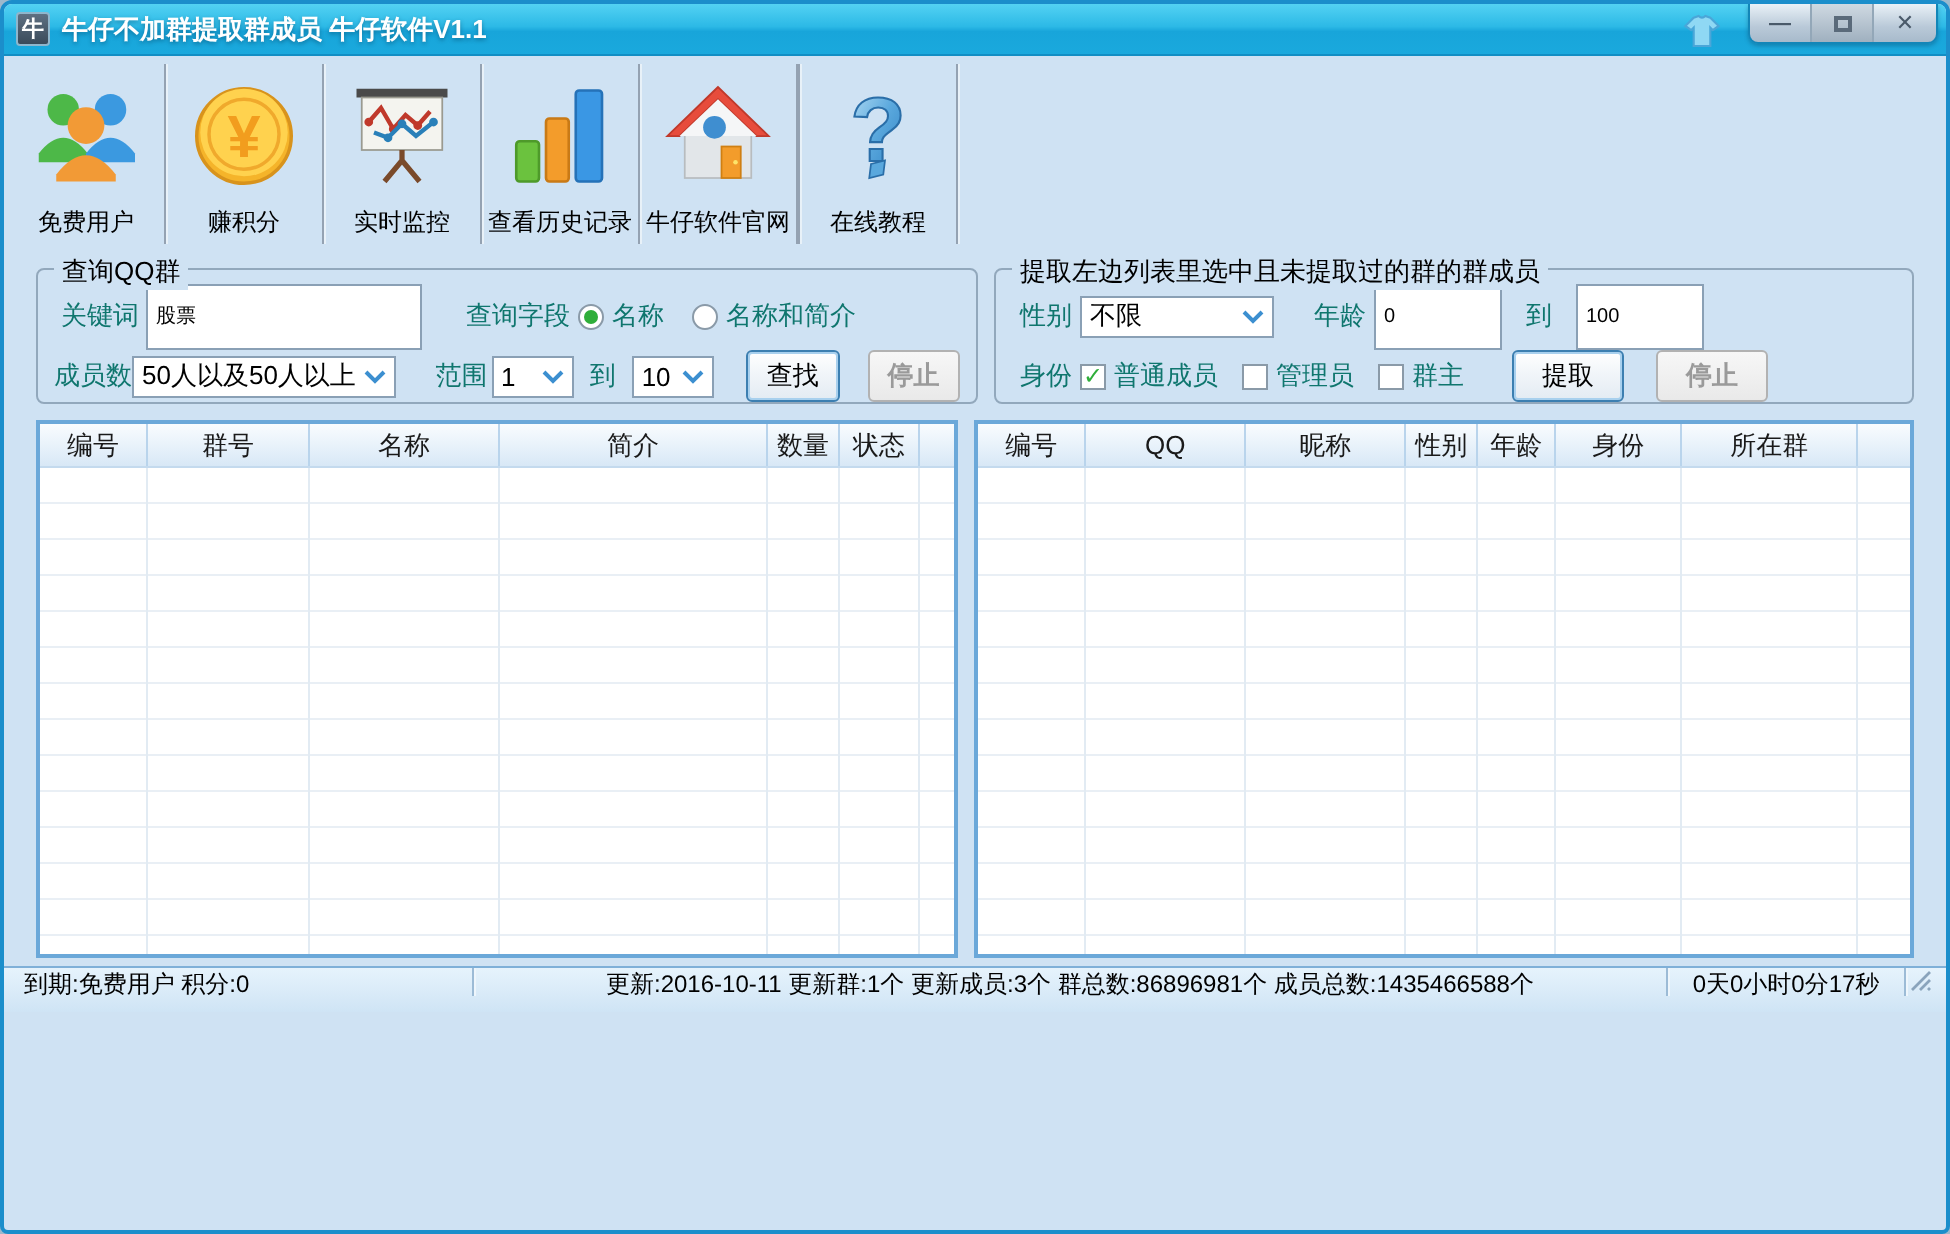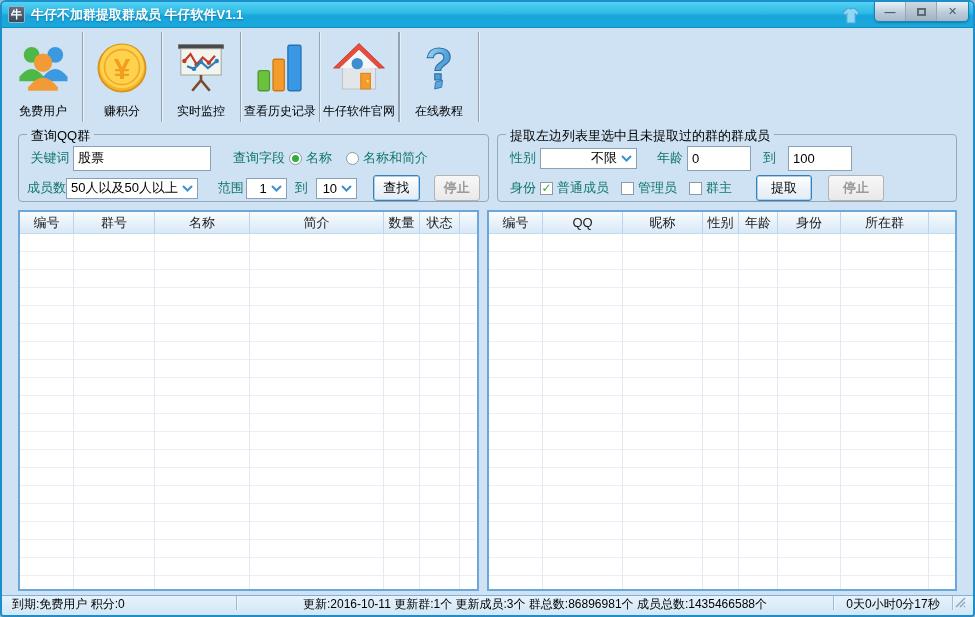--- a/index.html
+++ b/index.html
@@ -35,43 +35,43 @@
   
   .main { padding:10px 16px 4px; }
   .panels { display:flex; gap:8px; margin-bottom:8px; }
   .groupbox { position:relative; border:1px solid #92a8bc; border-radius:4px; height:68px; padding:10px 8px 4px; }
   .groupbox.left  { width:471px; }
   .groupbox.right { width:480px; }
   .gb-legend { position:absolute; top:-8px; left:8px; background:#cfe2f3; padding:0 4px; font-size:13px; color:#000; }
   .gb-row { display:flex; align-items:center; height:26px; }
   .lbl { font-size:13px; color:#0f766e; white-space:nowrap;text-align:center; }
 
-  .txt-input { height:25px; border:1px solid #8aa0b5; background:#fff; font-size:13px; padding:1px 4px;
+  .txt-input { height:33px; border:1px solid #8aa0b5; background:#fff; font-size:10px; padding:1px 4px;
                font-family:"Liberation Sans","DejaVu Sans",sans-serif; }
   .combo { height:21px; border:1px solid #8aa0b5; background:#fff; display:flex; align-items:center;
            font-size:13px; padding:0 4px; cursor:pointer; position:relative; }
-  .combo .cval { flex:1; overflow:hidden; white-space:nowrap;text-align:right; }
+  .combo .cval { flex:1; overflow:hidden; white-space:nowrap; }
   .combo .chev { margin-left:4px; }
 
   .radio { display:flex; align-items:center; margin-right:14px; cursor:pointer; }
   .radio .rdot { width:13px; height:13px; border:1px solid #8a9aa8; border-radius:50%; background:#fff; margin-right:4px;
                  display:flex; align-items:center; justify-content:center; }
   .radio.checked .rdot::after { content:""; width:7px; height:7px; border-radius:50%; background:#2fae3a; display:block; }
 
   .check { display:flex; align-items:center; margin-right:12px; cursor:pointer; }
   .check .cbox { width:13px; height:13px; border:1px solid #8a9aa8; background:#fff; margin-right:4px;
                  display:flex; align-items:center; justify-content:center; font-size:12px; color:#2fae3a; font-weight:bold; }
 
   .btn { width:56px; height:26px; border:1px solid #3c7fb1; border-radius:3px; font-size:13px; color:#000;
          background:linear-gradient(#ffffff,#f1f5f9 45%,#e3ebf3); cursor:pointer;
          box-shadow:0 0 0 1px #a8d0ee inset; font-family:"Liberation Sans","DejaVu Sans",sans-serif; }
   .btn.disabled { border-color:#b2b2b2; color:#9a9a9a; background:linear-gradient(#f7f7f7,#e9e9e9); box-shadow:none; cursor:default;font-weight:bold; }
 
   
-  .tables { display:flex; gap:8px; height:381px; }
+  .tables { display:flex; gap:8px; height:269px; }
   .dtable { background:#fff; border:2px solid #6ba8d9; display:flex; flex-direction:column; }
   .dtable.left  { width:471px; }
   .dtable.right { width:480px; }
   .thead { height:22px; display:flex; background:linear-gradient(#f9fcfe,#e2eef9 70%,#d8e8f6); border-bottom:1px solid #c4daee; }
   .th { font-size:13px; color:#1a1a1a; display:flex; align-items:center; justify-content:center;
         border-right:1px solid #b9d4ec; height:100%; cursor:pointer; }
   .th.fill { flex:1; border-right:none; cursor:default; }
   .tbody { position:relative; flex:1; overflow:hidden;
            background:repeating-linear-gradient(to bottom, #ffffff 0 17px, #e9eff5 17px 18px); }
   .vline { position:absolute; top:0; bottom:0; width:1px; background:#e2ebf3; }

